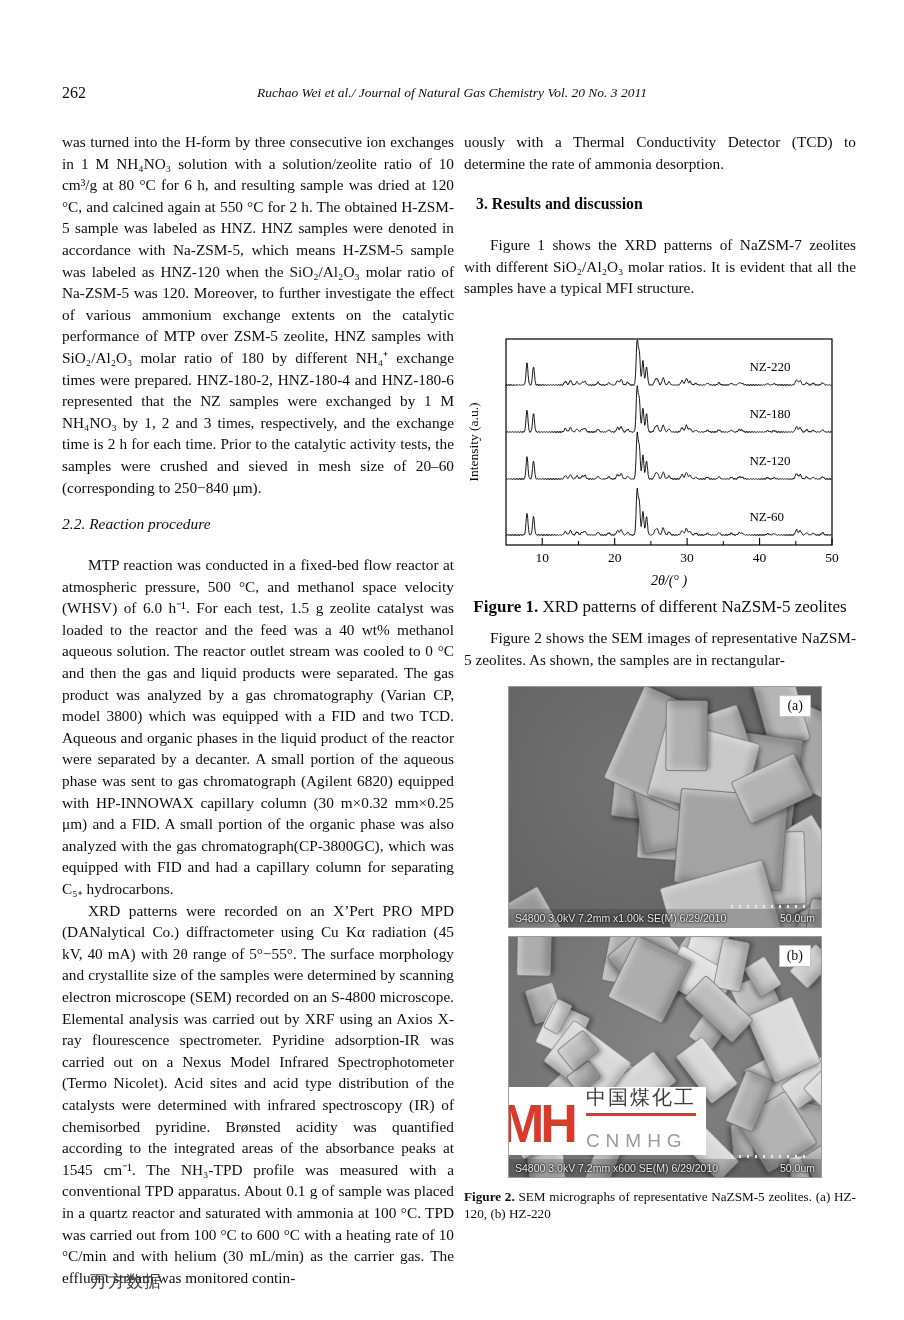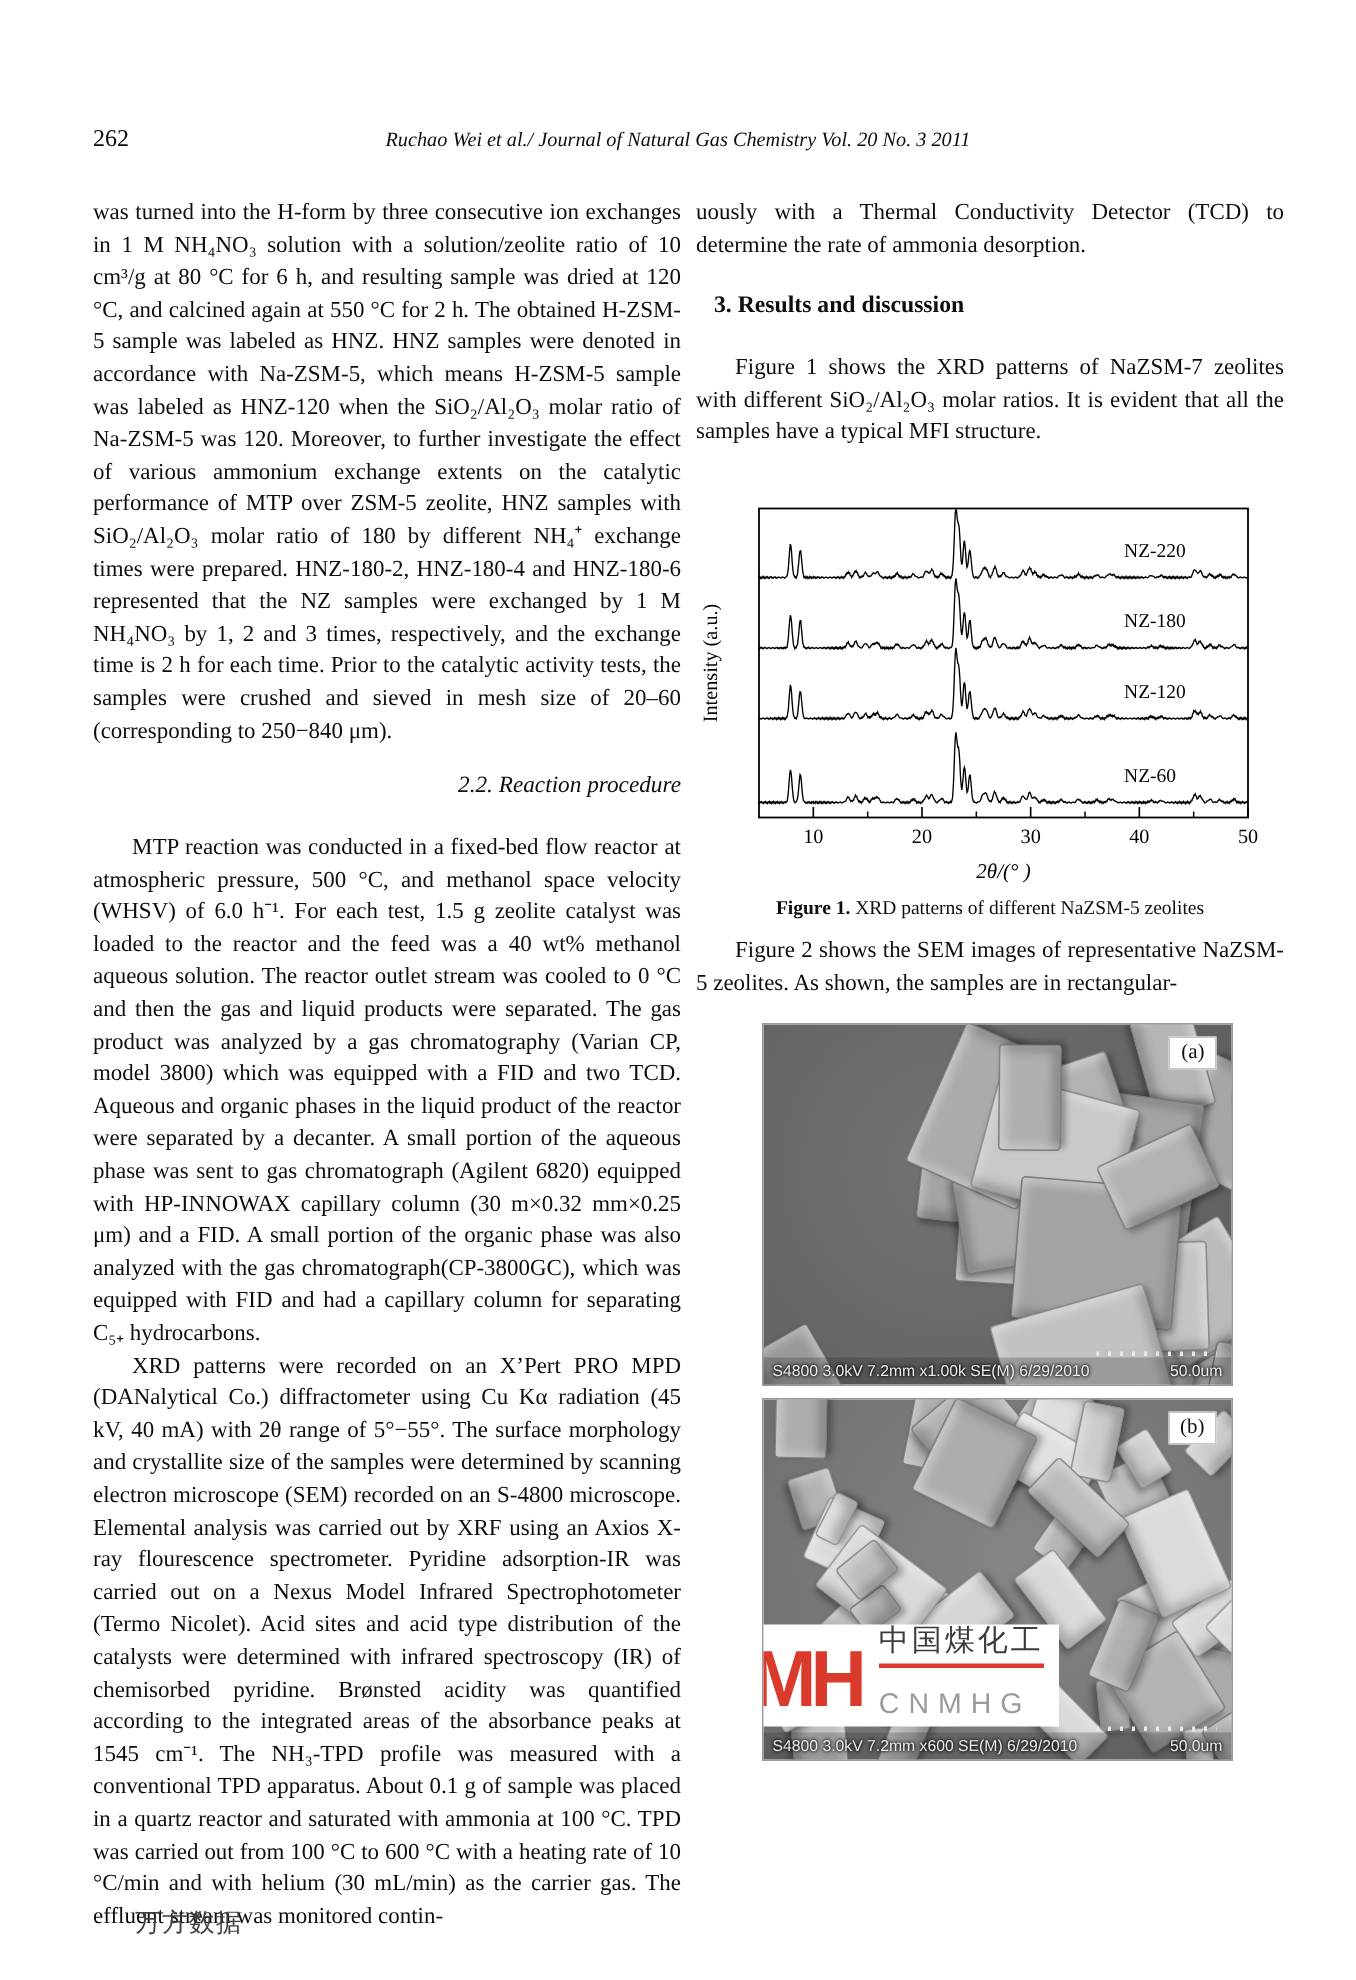--- a/index.html
+++ b/index.html
@@ -6,25 +6,25 @@
   .page{position:relative;width:904px;height:1320px;background:#ffffff;overflow:hidden;
         font-family:"Liberation Serif", serif;color:#0d0d0d;}
   .pagenum{position:absolute;left:62px;top:84px;font-size:16px;}
   .runhead{position:absolute;left:0;top:85px;width:100%;text-align:center;
            font-style:italic;font-size:13.5px;}
   .col{position:absolute;top:131px;width:392px;}
   .col-left{left:62px;}
   .col-right{left:464px;}
   .para{font-size:15.3px;line-height:21.6px;text-align:justify;margin:0;}
   .indent{text-indent:26px;}
-  .h-italic{font-style:italic;font-size:15.5px;margin:17px 0 21px 0;text-align:right;}
+  .h-italic{font-style:italic;font-size:15.5px;margin:17px 0 21px 0;}
   .h-bold{font-weight:bold;font-size:15.8px;margin:21px 0 21px 12px;}
   .fig1{margin-top:24px;}
   .fig1 svg{display:block;}
-  .fig-caption{font-size:13px;margin-top:6px;text-align:center;}
+  .fig-caption{font-size:17px;margin-top:6px;text-align:center;}
   .fig2-caption{font-size:13.2px;margin-top:10px;text-align:justify;line-height:17px;}
   .cap-label{font-weight:bold;}
   .sem-panel{position:relative;width:312px;height:240px;margin-left:44px;overflow:hidden;
              border:1px solid #9a9a9a;}
   .sem-a{background:radial-gradient(circle at 40% 40%, #737373, #5e5e5e);margin-top:16px;}
   .sem-b{background:radial-gradient(circle at 55% 45%, #868686, #6e6e6e);margin-top:8px;}
   .sem-label{position:absolute;top:8px;right:10px;background:#fff;color:#111;
              font-size:14px;padding:0 7px;line-height:20px;border:1px solid #c5c5c5;z-index:5;}
   .sem-bar{position:absolute;left:0;right:0;bottom:0;height:18px;z-index:4;
            display:flex;justify-content:space-between;align-items:center;padding:0 6px;
@@ -189,17 +189,20 @@
         </div>
           <div class="wmark">
           <span class="wm-logo" id="wm-logo" style="color: rgb(217, 58, 43);">MH</span>
           <span class="wm-text">
             <span class="wm-line1" id="wm-line1" style="color: rgb(60, 60, 60); border-bottom-color: rgb(217, 58, 43);">中国煤化工</span>
             <span class="wm-line2" id="wm-line2" style="color: rgb(155, 155, 155);">CNMHG</span>
           </span>
         </div>
         </div>
 
+      <div class="fig2-caption">
+        <span class="cap-label">Figure 2.</span><span> SEM micrographs of representative NaZSM-5 zeolites.  (a) HZ-120, (b) HZ-220</span>
+      </div>
     </div>
   </div>
 
   <div class="footer-wm">万方数据</div>
 </div>
 
 </body></html>

